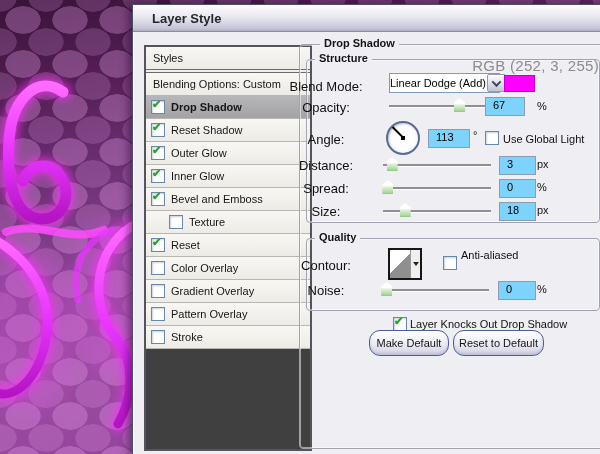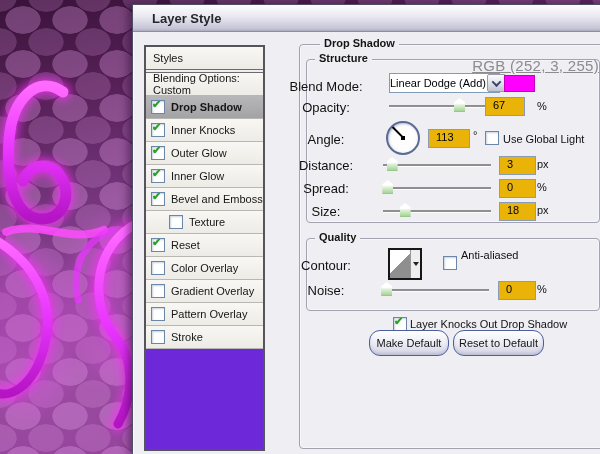--- a/index.html
+++ b/index.html
@@ -21,22 +21,22 @@
   .dialog{position:absolute;left:132px;top:4px;width:486px;height:450px;
     background:#efeef2;border:1px solid #4d4d63;border-right:none;
     box-shadow:inset 1px 1px 0 #fbfafc,-4px 0 8px rgba(30,0,40,.45);}
   .titlebar{position:absolute;left:0;top:0;right:0;height:26px;
     background:linear-gradient(#fdfdfe,#e9e8f0 45%,#c6c5d6 90%,#aeadc1);
     border-bottom:1px solid #8f8ea0;}
   .titlebar .ttl{font-size:13px;font-weight:bold;color:#26262e;
     padding:6px 0 0 19px;display:block;}
 
   
-  .styles{position:absolute;left:11px;top:40px;width:121px;height:406px;
-    border:2px solid #55545b;background:#6d28d9;box-sizing:border-box;}
+  .styles{position:absolute;left:11px;top:40px;width:168px;height:406px;
+    border:2px solid #55545b;background:#404040;box-sizing:border-box;}
   .lrow{height:22px;border-bottom:1px solid #b9b7b1;
     background:linear-gradient(#f8f7f3,#edebe6);
     font-size:11px;color:#161616;display:flex;align-items:center;}
   .lrow.hdr{padding-left:7px;border-bottom:1px solid #6b6a72;}
   .lsep{height:2px;background:#efeee9;border-bottom:1px solid #6b6a72;}
   .lrow.selected{background:linear-gradient(#b7b7b9,#a3a3a5);font-weight:bold;}
   .cb{width:12px;height:12px;background:#fff;border:1px solid #6a87a8;
     box-shadow:inset 1px 1px 2px rgba(60,90,140,.28);
     margin-left:5px;position:relative;flex:none;}
   .cb.indent{margin-left:23px;}
@@ -47,21 +47,21 @@
   
   .group{position:absolute;border:1px solid #a3a2b0;border-radius:4px;
     box-shadow:inset 0 0 0 1px rgba(255,255,255,.5);}
   .gtitle{position:absolute;top:-8px;background:#efeef2;padding:0 4px;
     font-size:11px;font-weight:bold;color:#141414;white-space:nowrap;}
 
   
   .flabel{position:absolute;width:106px;left:140px;text-align:center;
     font-size:13px;color:#101010;white-space:nowrap;}
   .unit{position:absolute;font-size:11px;color:#101010;}
-  .inputbox{position:absolute;height:16px;background:#eab308;border:1px solid #8a9cb5;
+  .inputbox{position:absolute;height:16px;background:#7dd3fc;border:1px solid #8a9cb5;
     font-size:11px;color:#000;padding:1px 0 0 7px;box-sizing:content-box;}
   .track{position:absolute;height:2px;background:#8f8f8f;border-bottom:1px solid #fdfdfd;}
   .thumb{position:absolute;top:-7px;width:11px;height:14px;margin-left:-5px;
     clip-path:polygon(50% 0,100% 30%,100% 100%,0 100%,0 30%);
     background:linear-gradient(#ffffff 38%,#dff0d8 52%,#a8d699 90%,#8cc47c);
     filter:drop-shadow(0 0 .6px #6f7f6f);}
   .combo{position:absolute;left:256px;top:68px;width:111px;height:20px;
     background:#fff;border:1px solid #7f9db9;box-sizing:border-box;
     display:flex;align-items:center;}
   .combo .val{font-size:11px;color:#000;flex:1;white-space:nowrap;}
@@ -79,21 +79,21 @@
     box-shadow:inset 1px 1px 2px rgba(90,100,140,.35);}
   .needle{position:absolute;left:270px;top:132px;width:15px;height:1.6px;background:#000;
     transform-origin:0 50%;}
   .dialdot{position:absolute;left:268px;top:131px;width:4px;height:4px;background:#000;}
   .xpcb{position:absolute;width:12px;height:12px;background:#fff;border:1px solid #6a87a8;
     box-shadow:inset 1px 1px 2px rgba(60,90,140,.28);}
   .xpcb.checked::after{content:"\2714";position:absolute;left:0;top:-3px;
     font-size:11px;font-weight:bold;color:#2aa22a;}
   .cblabel{position:absolute;font-size:11px;color:#101010;white-space:nowrap;}
   .annotation{position:absolute;left:300px;top:52px;width:166px;text-align:right;
-    font-size:15px;color:#8b8b90;letter-spacing:.3px;white-space:nowrap;text-decoration:underline;}
+    font-size:15px;color:#8b8b90;letter-spacing:.3px;white-space:nowrap;}
   .contourpick{position:absolute;left:255px;top:243px;width:34px;height:32px;
     border:2px solid #161616;background:#fff;box-sizing:border-box;display:flex;}
   .contourthumb{flex:1;background:linear-gradient(135deg,#fff 49%,#8f8f8f 50%);}
   .contourarrow{width:9px;border-left:1px solid #9a9a9a;background:#efefef;
     display:flex;align-items:center;justify-content:center;}
   .tri{width:0;height:0;border-left:3px solid transparent;border-right:3px solid transparent;
     border-top:4px solid #222;}
   .xpbtn{position:absolute;top:325px;height:26px;border:1px solid #4c5f9c;border-radius:11px;
     background:linear-gradient(#ffffff,#eaeaf3 55%,#d3d3e3);
     box-shadow:inset 0 -2px 3px rgba(90,90,150,.18);
@@ -146,21 +146,21 @@
       <div class="lrow hdr">Styles</div>
       <div class="lsep"></div>
       <div class="lrow" style="padding-left:7px">Blending Options: Custom</div>
       <div>
           <div class="lrow selected">
             <span class="cb checked"></span>
             <span class="rlabel">Drop Shadow</span>
           </div>
           <div class="lrow">
             <span class="cb checked"></span>
-            <span class="rlabel">Inner Knocks</span>
+            <span class="rlabel">Reset Shadow</span>
           </div>
           <div class="lrow">
             <span class="cb checked"></span>
             <span class="rlabel">Outer Glow</span>
           </div>
           <div class="lrow">
             <span class="cb checked"></span>
             <span class="rlabel">Inner Glow</span>
           </div>
           <div class="lrow">

